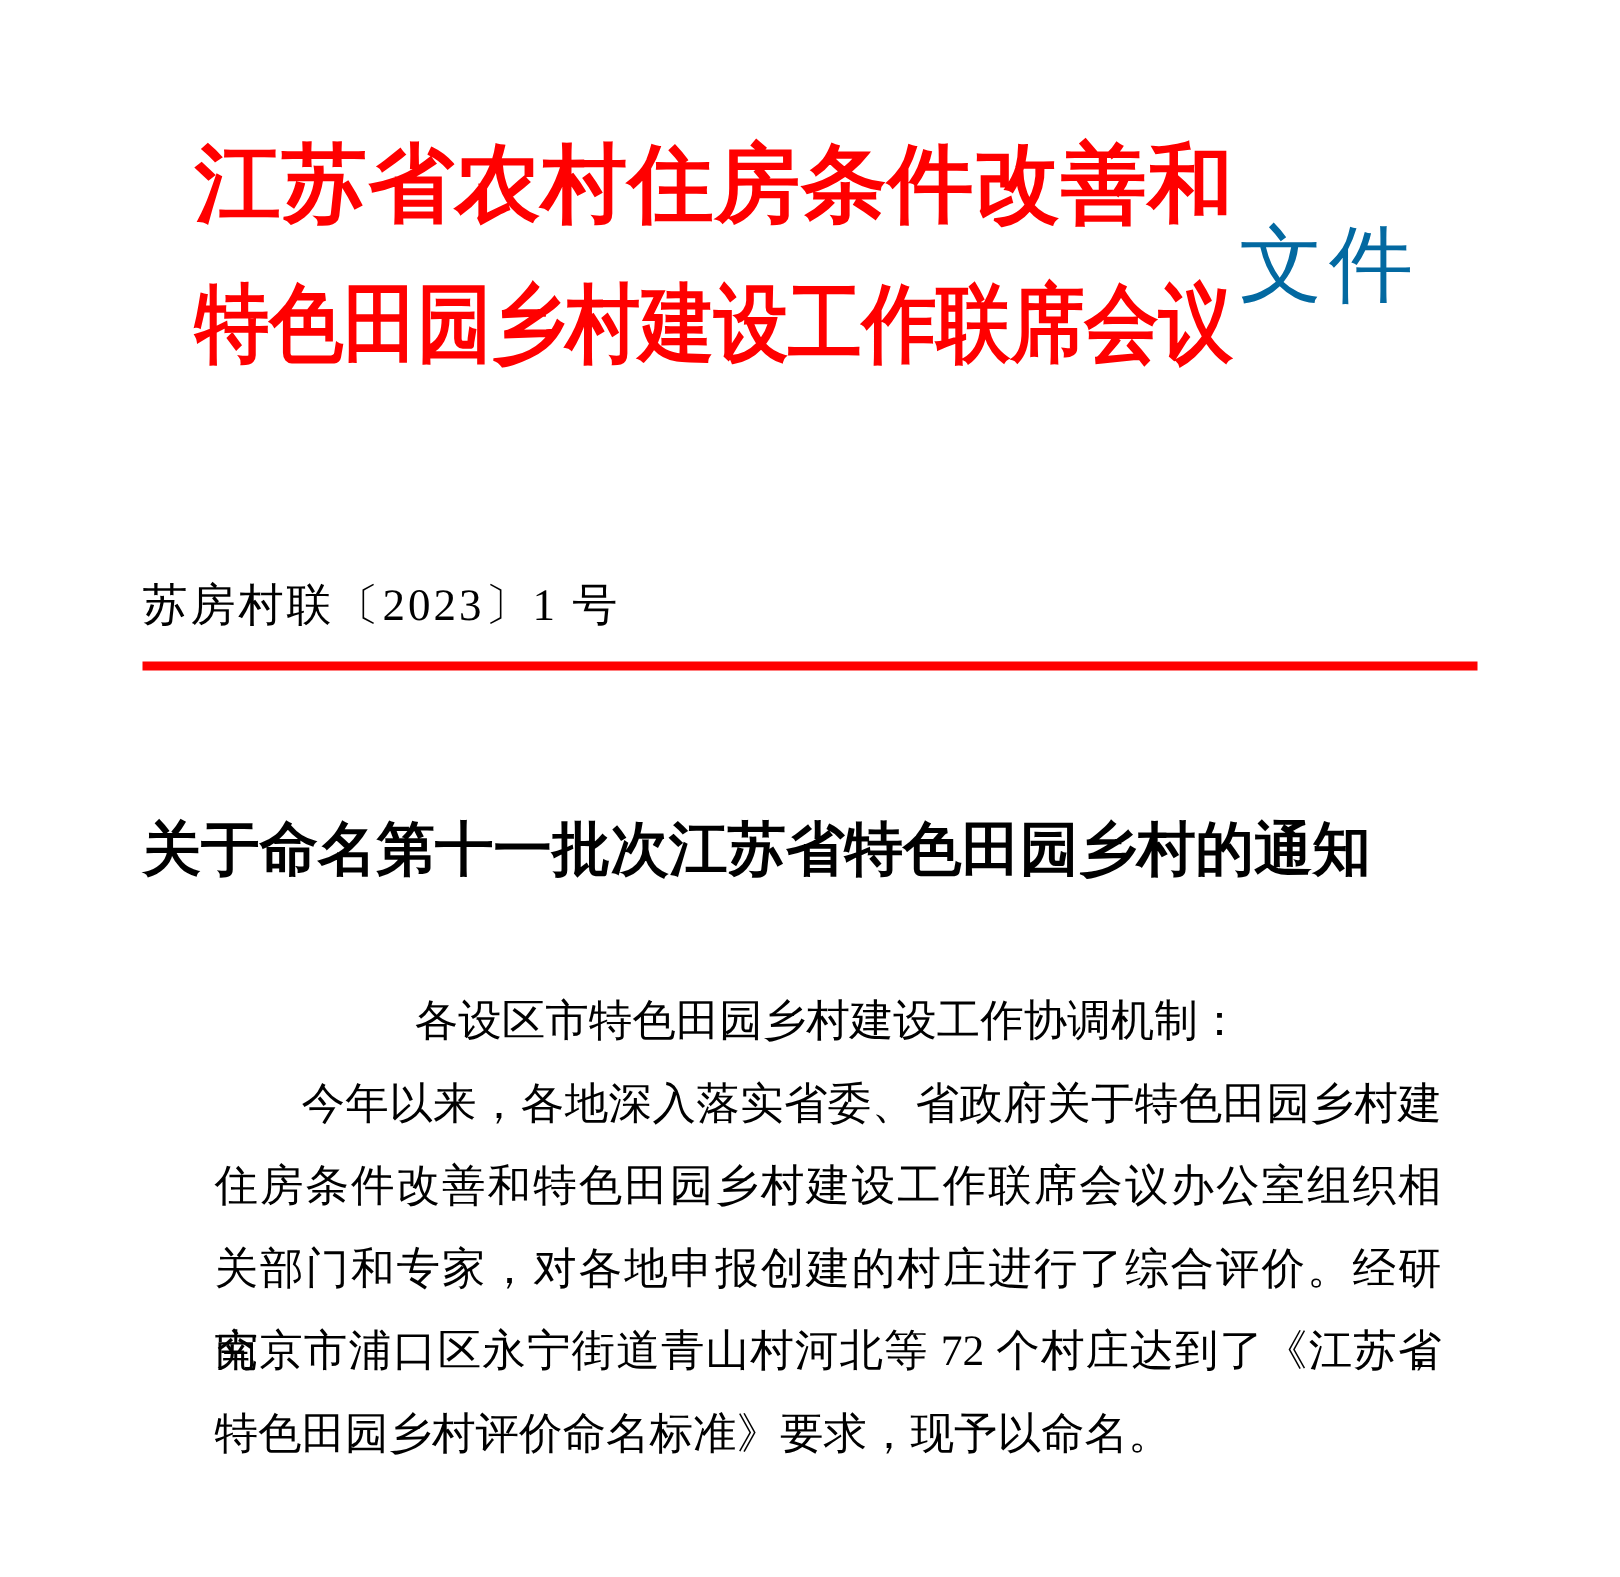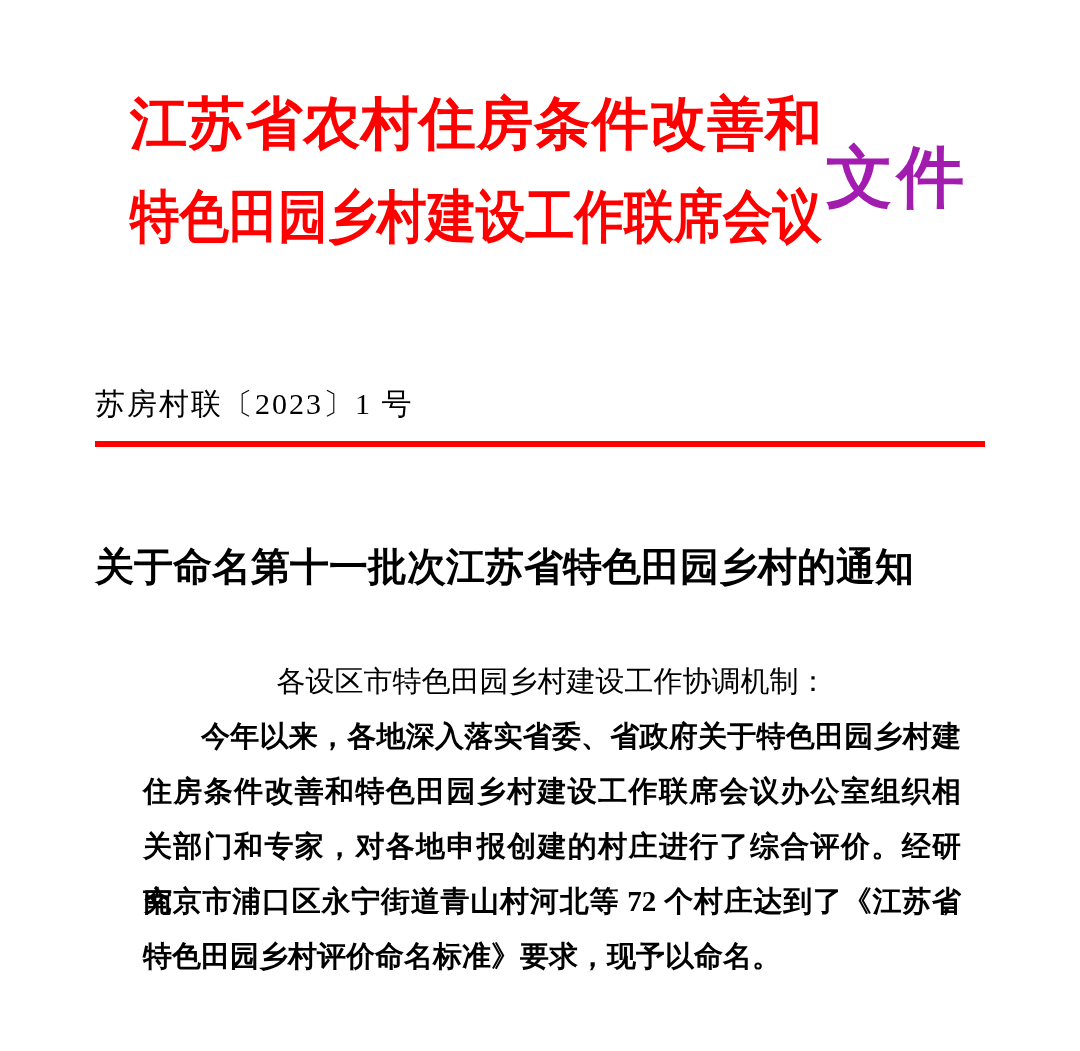--- a/index.html
+++ b/index.html
@@ -41,23 +41,23 @@
     line-height: 93px;
     height: 93px;
     white-space: nowrap;
     transform: scaleX(0.867);
     transform-origin: 0 50%;
   }
   .doc-label {
     position: absolute;
     top: 92px;
     left: 826px;
-    color: #a21caf;
-    font-weight: bold;
-    font-size: 67px;
+    color: #0369a1;
+    font-weight: normal;
+    font-size: 56px;
     line-height: 100px;
     letter-spacing: 4px;
     white-space: nowrap;
   }
   
   .doc-number {
     position: absolute;
     top: 348px;
     left: 95px;
     width: 890px;
@@ -99,21 +99,20 @@
     white-space: nowrap;
     text-align: center;
   }
   .body-lines {
     position: absolute;
     top: 674px;
     left: 143px;
     width: 818px;
     font-size: 29px;
     line-height: 55px;
-    font-weight: bold;
   }
   .body-line {
     height: 55px;
     text-align: justify;
     text-align-last: justify;
   }
   .body-line.indent {
     padding-left: 58px;
   }
   .body-line.last {

